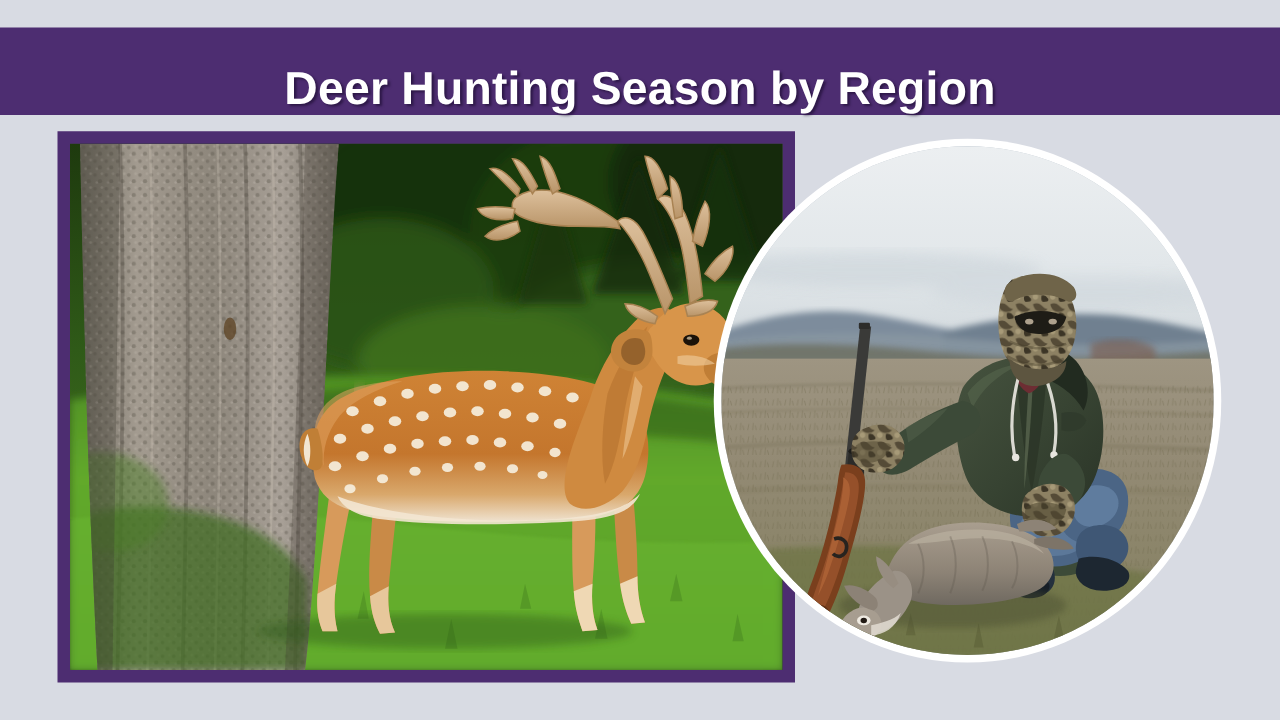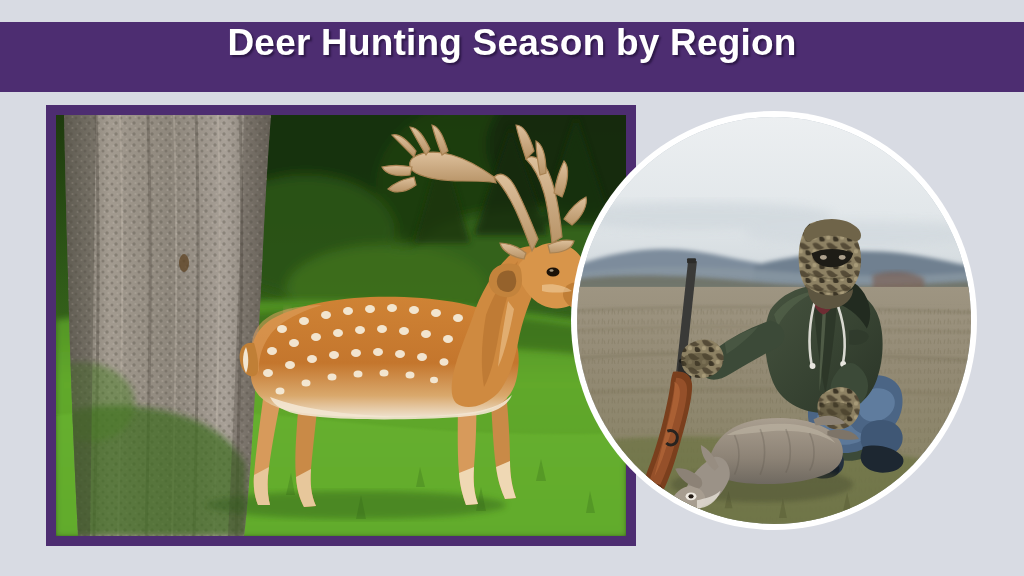--- a/index.html
+++ b/index.html
@@ -22,21 +22,21 @@
 
   
   #title-banner {
     position: absolute;
     left: 0;
     top: 22px;
     width: 1024px;
     height: 70px;
     background: #4d2d71;
     display: flex;
-    align-items: flex-start;
+    align-items: flex-end;
     justify-content: center;
   }
   #title-text {
     color: #ffffff;
     font-family: "Liberation Sans", sans-serif;
     font-size: 37px;
     font-weight: bold;
     letter-spacing: 0.2px;
     text-shadow: 2px 2px 2px rgba(20,8,38,0.55);
     white-space: nowrap;

